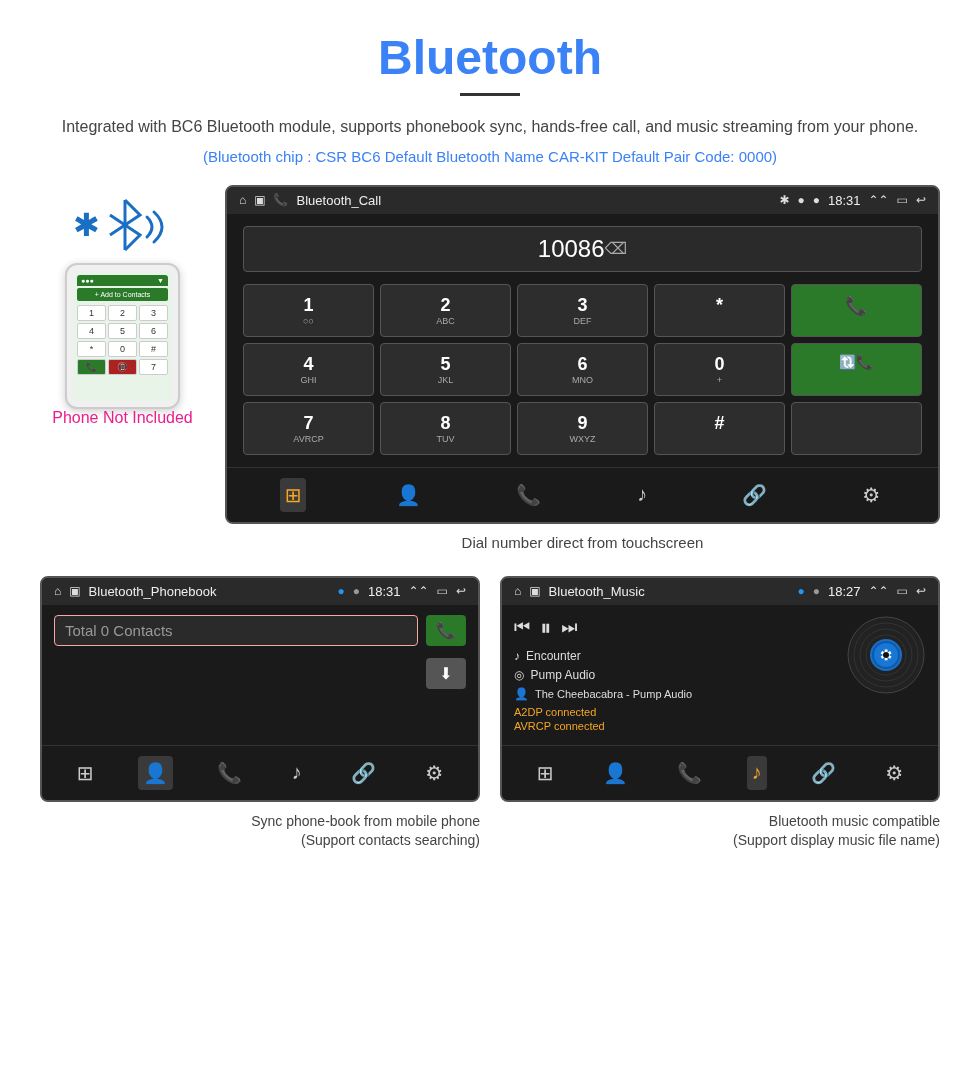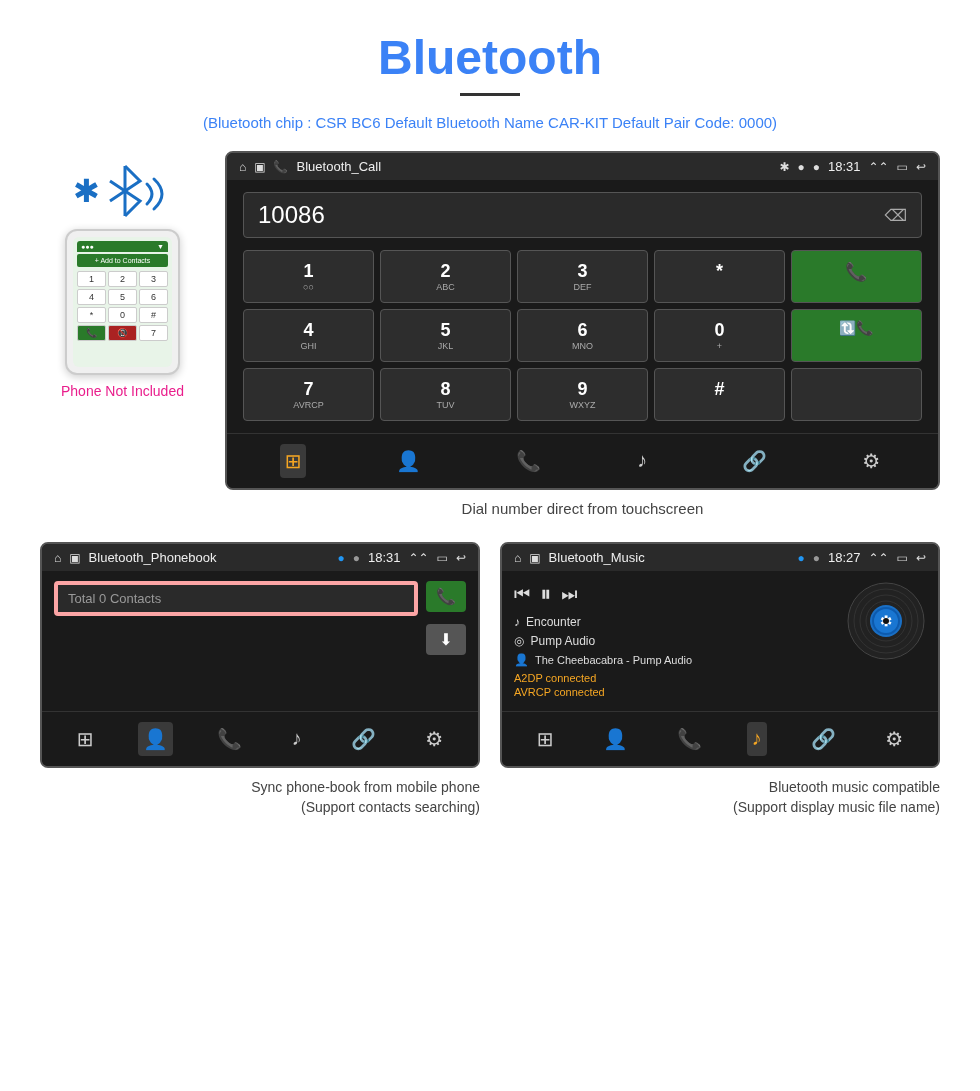--- a/index.html
+++ b/index.html
@@ -117,23 +117,22 @@
     }
     .phone-key-green {
       background: #2a7a2a;
       color: white;
     }
     .phone-key-red {
       background: #aa2222;
       color: white;
     }
     .phone-not-included {
-      font-size: 14px;
+      font-size: 16px;
       color: #e91e8c;
-      margin-top: 8px;
       text-align: right;
     }
 
     
     .car-screen-wrapper {
       flex: 1;
     }
     .car-screen {
       background: #1a1a1a;
       border-radius: 8px;
@@ -164,21 +163,21 @@
       padding: 12px 16px;
     }
     .dial-input {
       background: #2a2a2a;
       border: 1px solid #555;
       border-radius: 4px;
       color: #fff;
       font-size: 24px;
       padding: 8px 14px;
       display: flex;
-      justify-content: space-between;
+      justify-content: center;
       align-items: center;
       margin-bottom: 12px;
     }
     .dial-delete {
       color: #aaa;
       font-size: 16px;
     }
     .keypad-grid {
       display: grid;
       grid-template-columns: repeat(5, 1fr);
@@ -253,24 +252,24 @@
       line-height: 1.4;
     }
 
     
     .phonebook-content {
       padding: 10px 12px;
       min-height: 140px;
     }
     .pb-search {
       background: #2a2a2a;
-      border: 4px solid #fca5a5;
+      border: 1px solid #fca5a5;
       border-radius: 4px;
       color: #999;
-      font-size: 13px;
+      font-size: 15px;
       padding: 6px 10px;
       display: flex;
       justify-content: space-between;
       align-items: center;
       margin-bottom: 8px;
     }
     .pb-btn-green {
       background: #2a7a2a;
       border-radius: 4px;
       padding: 6px 10px;
@@ -344,20 +343,21 @@
     .ctrl-play {
       font-size: 22px;
     }
   </style>
 </head>
 <body>
 
 <div class="page-header">
   <h1 class="page-title">Bluetooth</h1>
   <div class="title-underline"></div>
+  <p class="page-description">Integrated with BC6 Bluetooth module, supports phonebook sync, hands-free call, and music streaming from your phone.</p>
   <p class="page-specs">(Bluetooth chip : CSR BC6    Default Bluetooth Name CAR-KIT    Default Pair Code: 0000)</p>
 </div>
 
 <div class="main-section">
 
   <div class="phone-side">
 
     <div class="bt-icon-wrapper">
       <span class="bt-symbol">✱</span>
 

